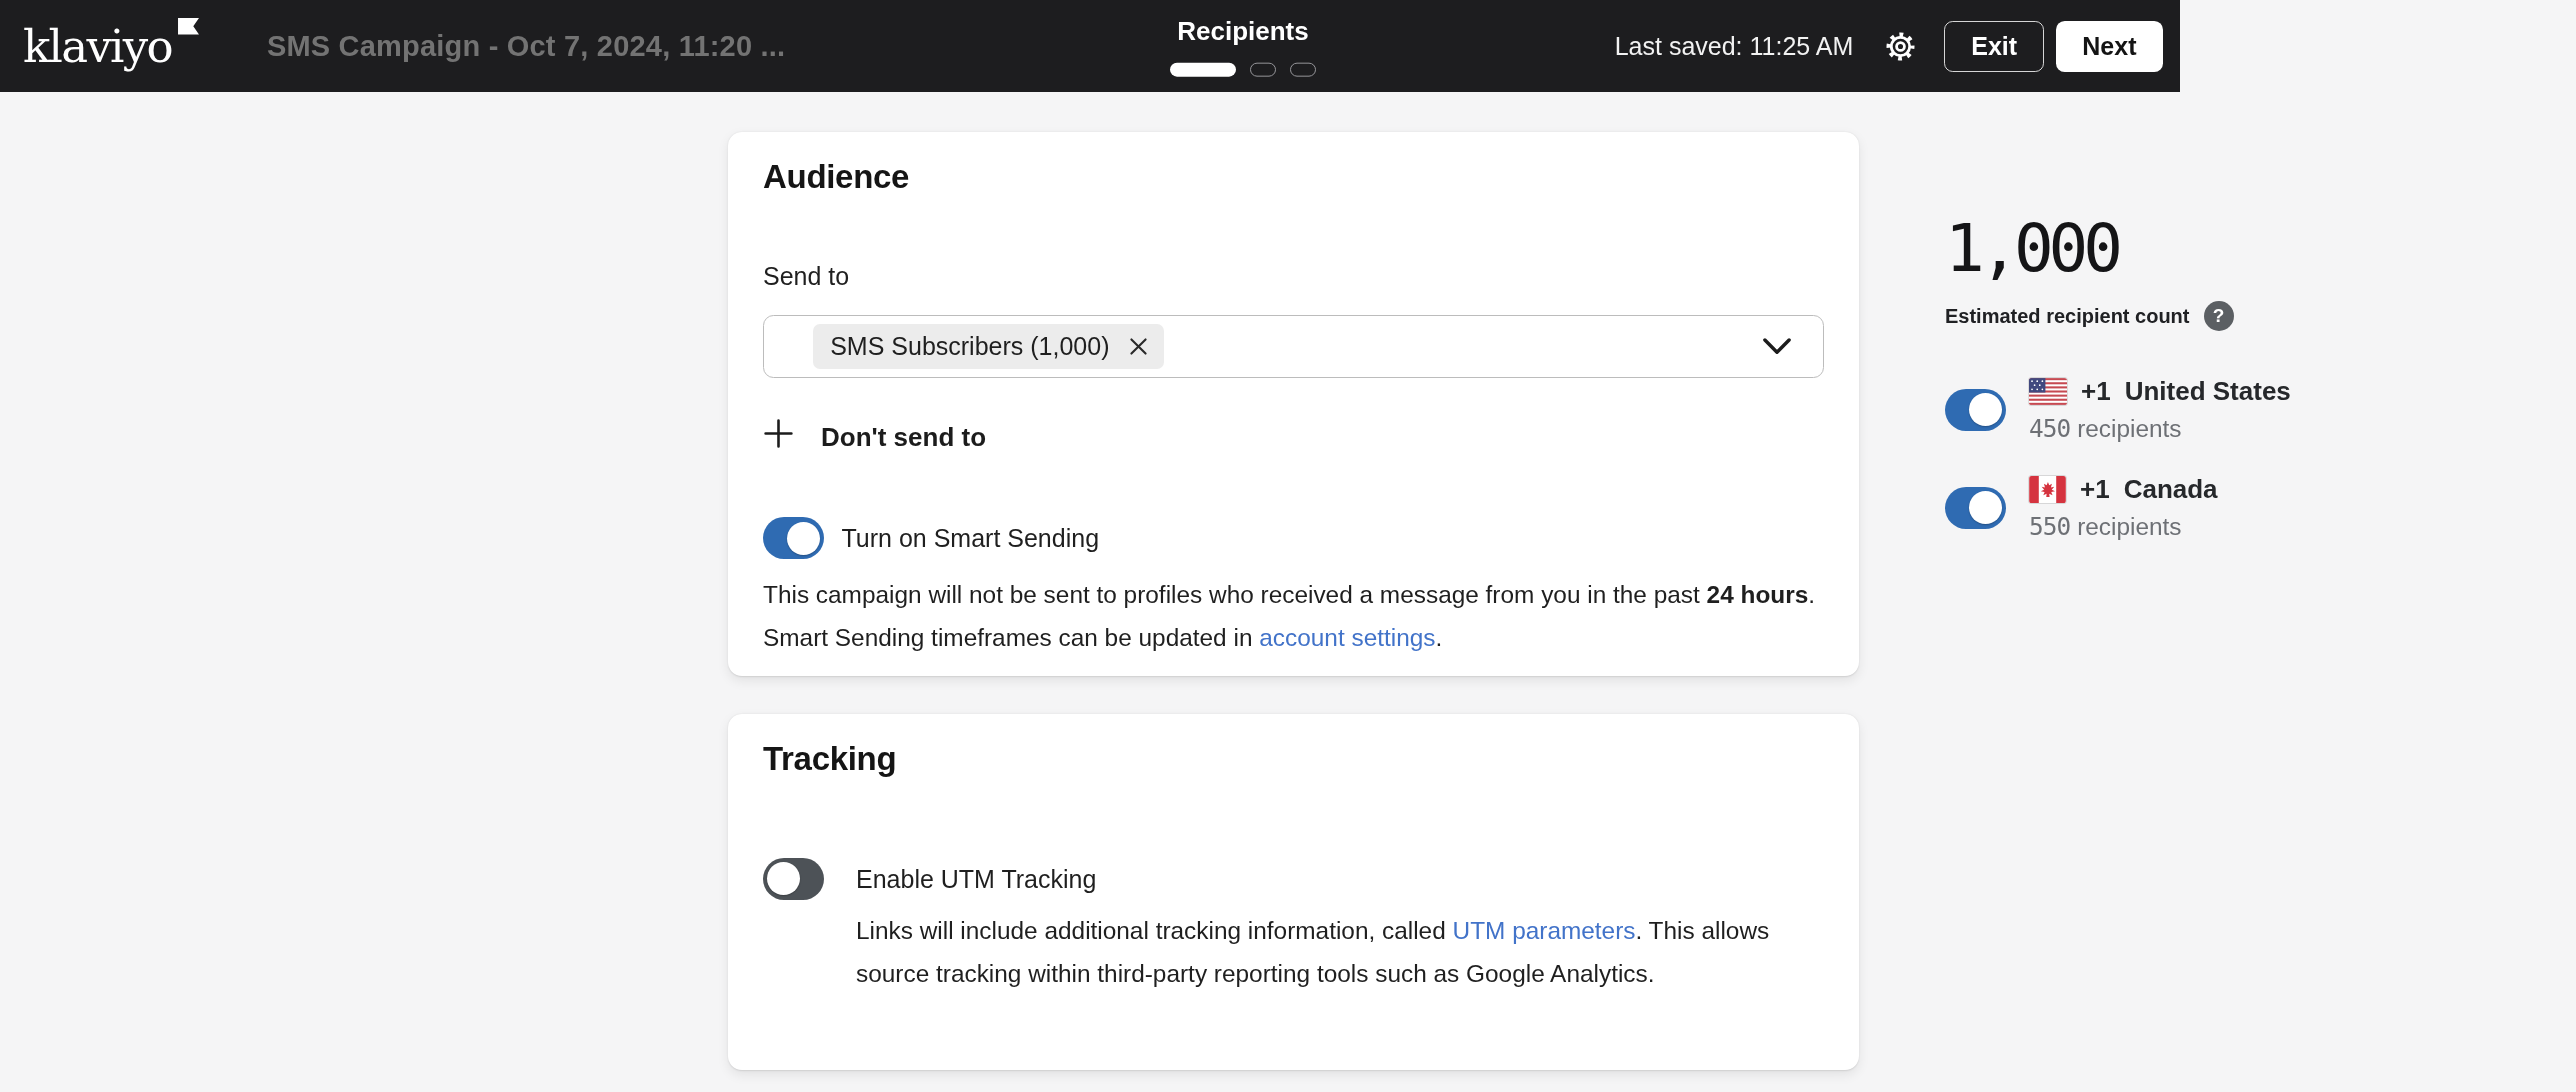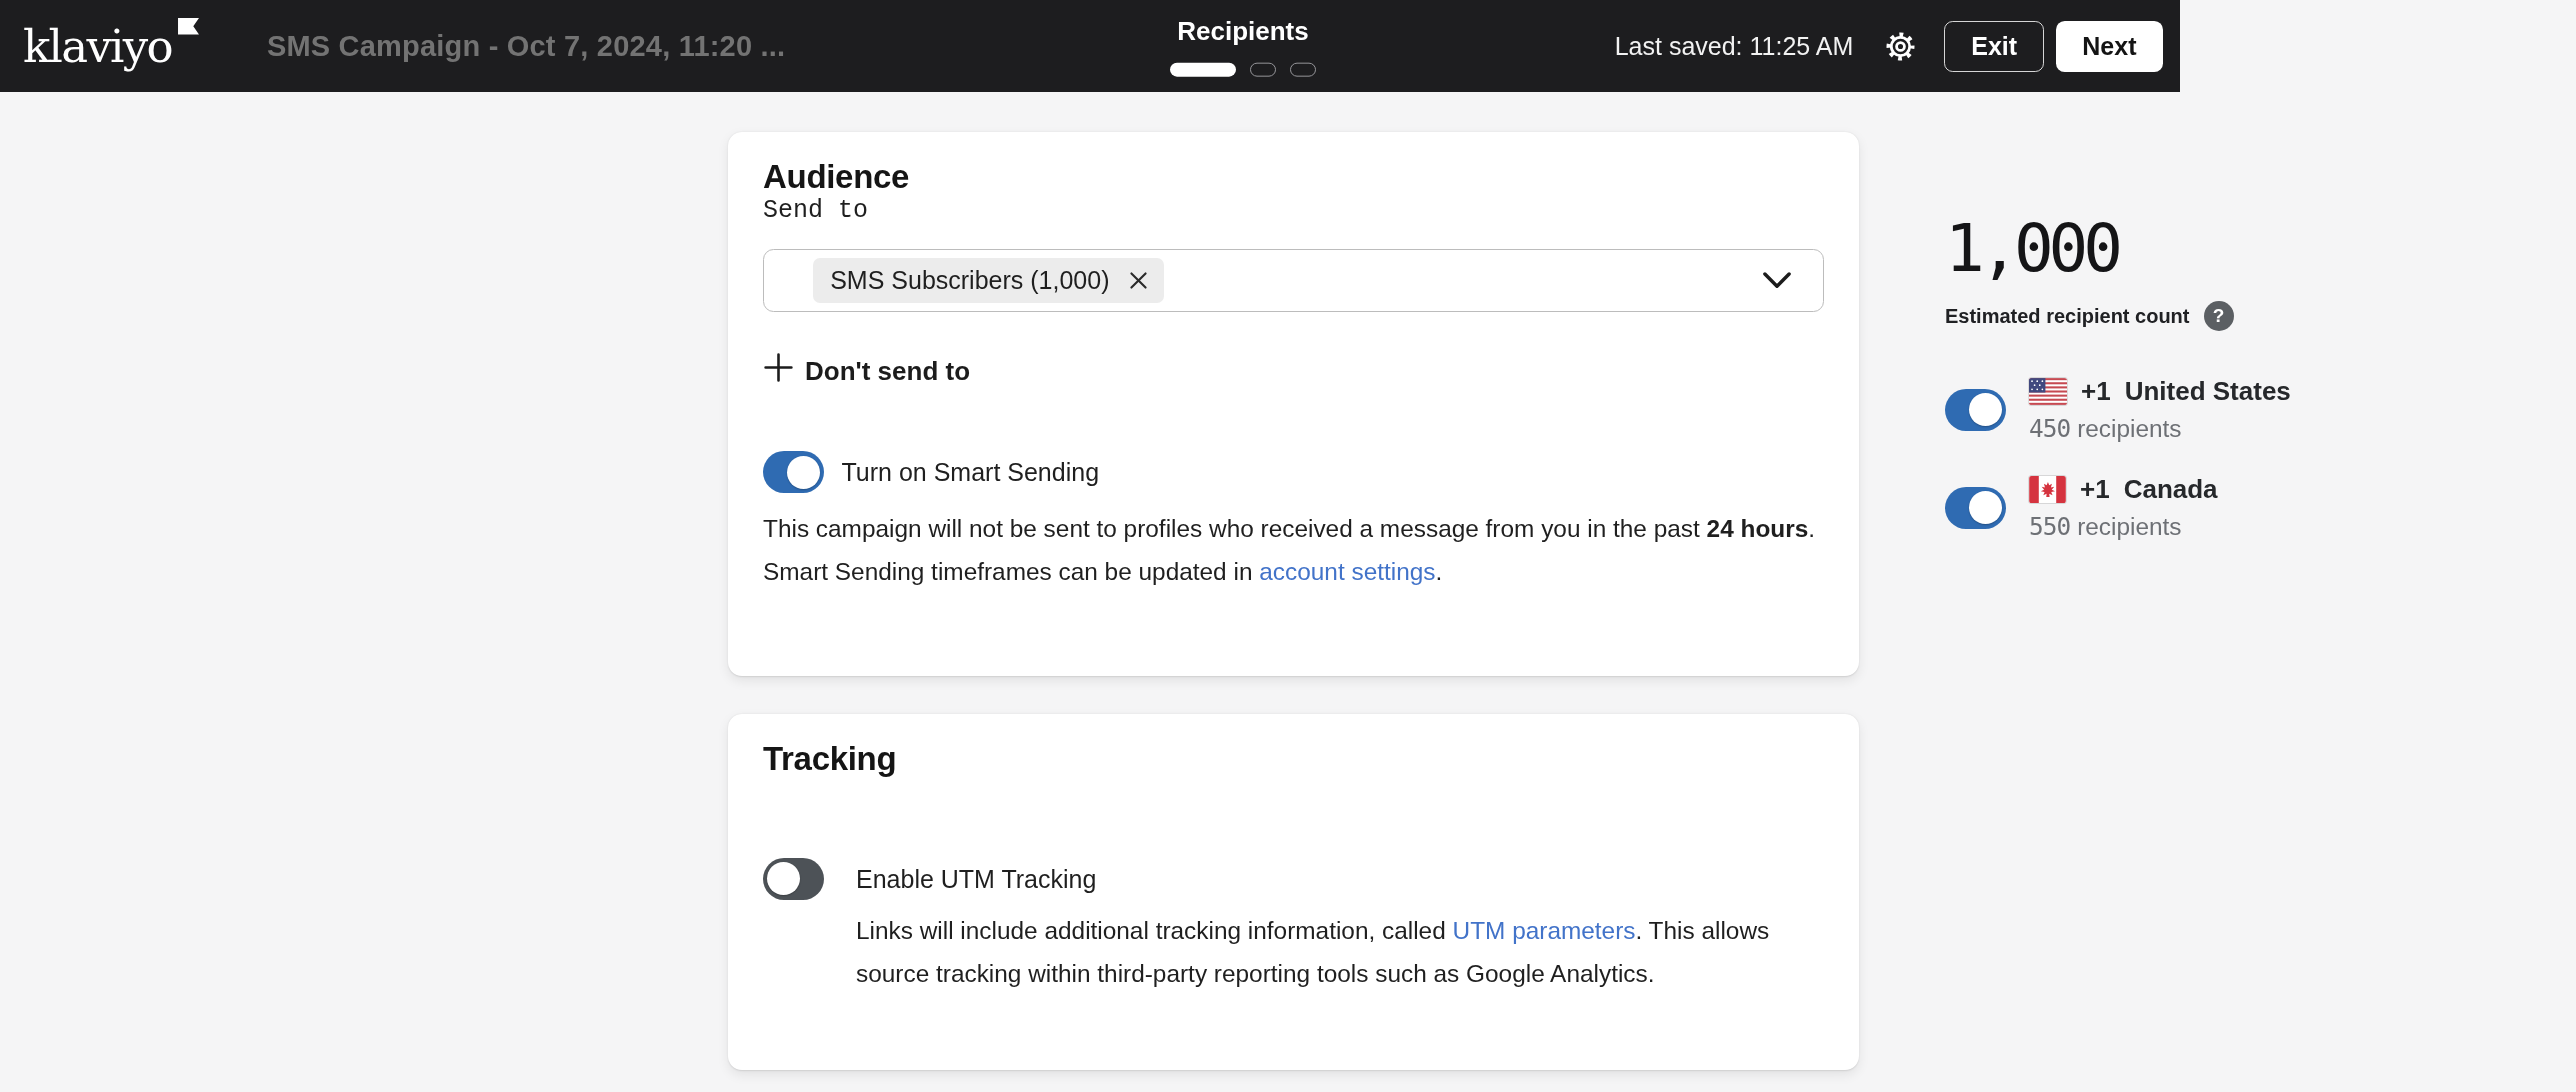--- a/index.html
+++ b/index.html
@@ -46,36 +46,36 @@
   
   .card {
     position:absolute; left:728px; width:1131px; background:#ffffff;
     border-radius:14px; padding:26px 35px;
     box-shadow:0 0.9px 1.7px rgba(0,0,0,.10), 0 4.4px 12.2px rgba(0,0,0,.08);
   }
   #audience-card { top:132px; height:544px; }
   #tracking-card { top:714px; height:356px; }
   .card h2 { margin:0; font-size:33px; font-weight:700; color:#151515; letter-spacing:-0.3px; }
 
-  .field-label { font-size:25px; color:#1f1f1f;font-family:Liberation Mono, monospace; }
+  .field-label { margin-top:66px; font-size:25px; color:#1f1f1f; }
   .select-field {
     margin-top:24.4px; height:63px; width:100%;
     border:1.7px solid #bcbcbc; border-radius:10.5px; background:#fff;
     display:flex; align-items:center; padding:0 79px 0 8.7px; position:relative; cursor:pointer;
   }
   .chip {
     background:#ececec; border-radius:7px; height:45px;
     display:inline-flex; align-items:center; gap:17.5px; padding:0 14px 0 17.5px;
     font-size:25px; color:#1f1f1f; cursor:pointer;margin-left:40px;
   }
   .chip-close { display:flex; align-items:center; cursor:pointer; }
   .chevron { position:absolute; right:31px; top:50%; transform:translateY(-50%); display:flex; }
 
   .dont-send {
-    margin-top:40px; display:inline-flex; align-items:center; gap:11px;
+    margin-top:40px; display:inline-flex; align-items:center; gap:27px;
     font-size:26px; font-weight:600; color:#1c1c1c; cursor:pointer;
   }
 
   .toggle { width:61px; height:42px; border-radius:21px; position:relative; flex:none; cursor:pointer; }
   .toggle.on  { background:#2f6bb2; }
   .toggle.off { background:#4d5257; }
   .toggle .knob {
     position:absolute; top:4.4px; width:33px; height:33px; border-radius:50%; background:#ffffff;
     box-shadow:0 0.9px 1.7px rgba(0,0,0,.25);
   }

